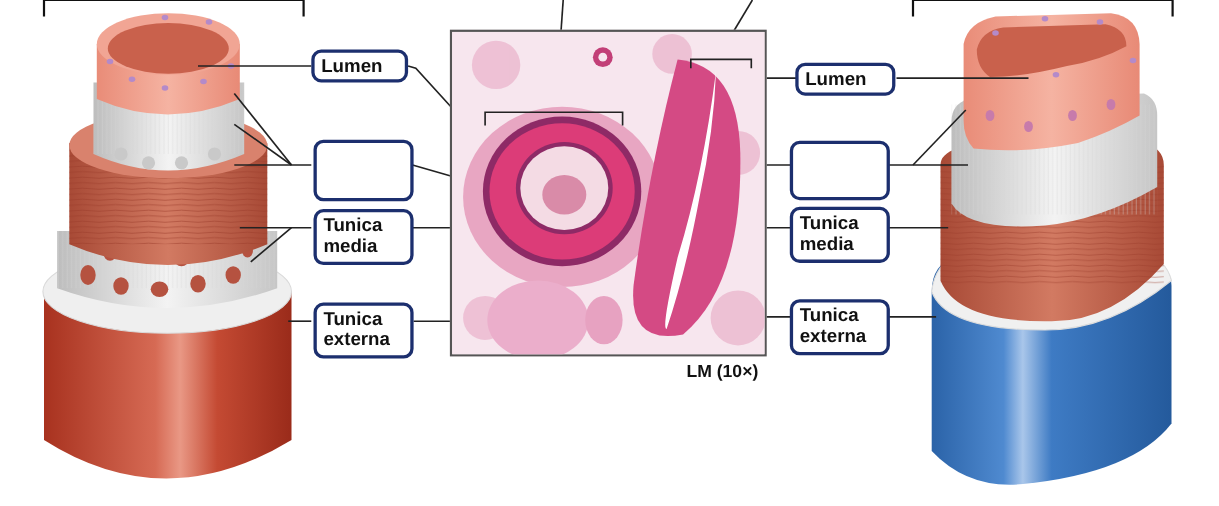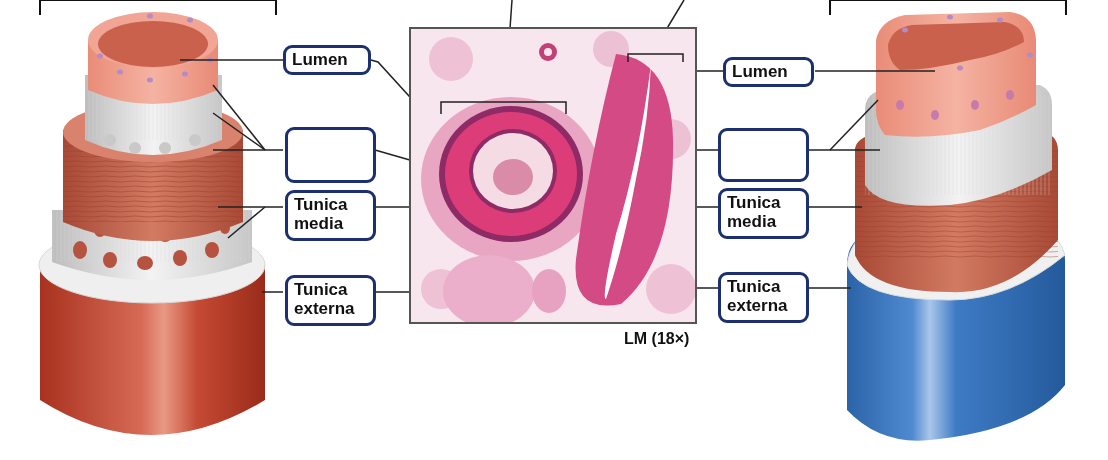--- a/index.html
+++ b/index.html
@@ -204,21 +204,21 @@
       <path d="M205 25 Q260 30 262 110 Q264 230 210 275 Q160 285 165 230 Q180 120 205 25 Z" fill="#d44a84"></path>
       <path d="M240 35 Q228 130 205 205 Q190 270 195 270 Q212 220 225 150 Q238 90 240 35 Z" fill="#ffffff"></path>
 
       <ellipse cx="78" cy="262" rx="46" ry="36" fill="#ebaecb"></ellipse>
       <ellipse cx="138" cy="262" rx="17" ry="22" fill="#e7a2c1"></ellipse>
 
       <path d="M30 85 L30 73 L155 73 L155 85" stroke="#222" stroke-width="1.5" fill="none"></path>
       <path d="M217 33 L217 25 L272 25 L272 33" stroke="#222" stroke-width="1.5" fill="none"></path>
     </svg>
   </div>
-  <div class="lm-caption" style="left:624px; top:330px;">LM (18×)</div>
+  <div class="lm-caption" style="left:624px; top:330px;">LM (10×)</div>
 
   <div class="label" style="left:283px; top:45px; width:88px; height:30px;">
     <span class="ln">Lumen</span>
   </div>
   <div class="label" style="left:285px; top:127px; width:91px; height:56px;">
     <span class="ln"></span>
   </div>
   <div class="label" style="left:285px; top:190px; width:91px; height:51px;">
     <span class="ln">Tunica</span>
     <span class="ln">media</span>

